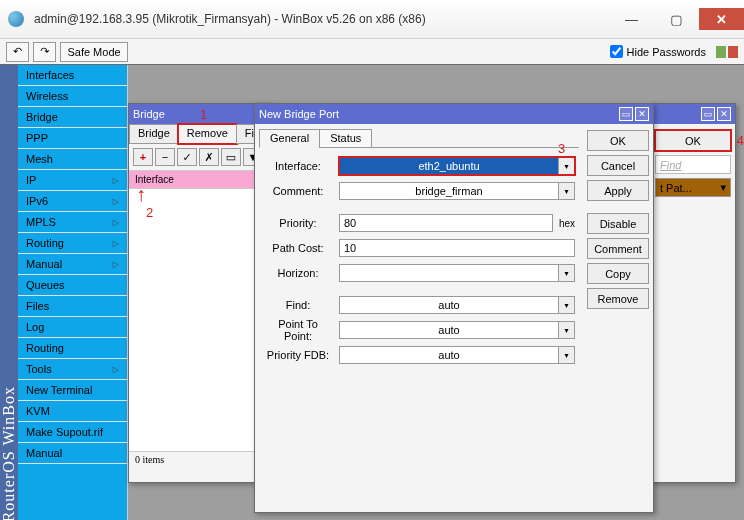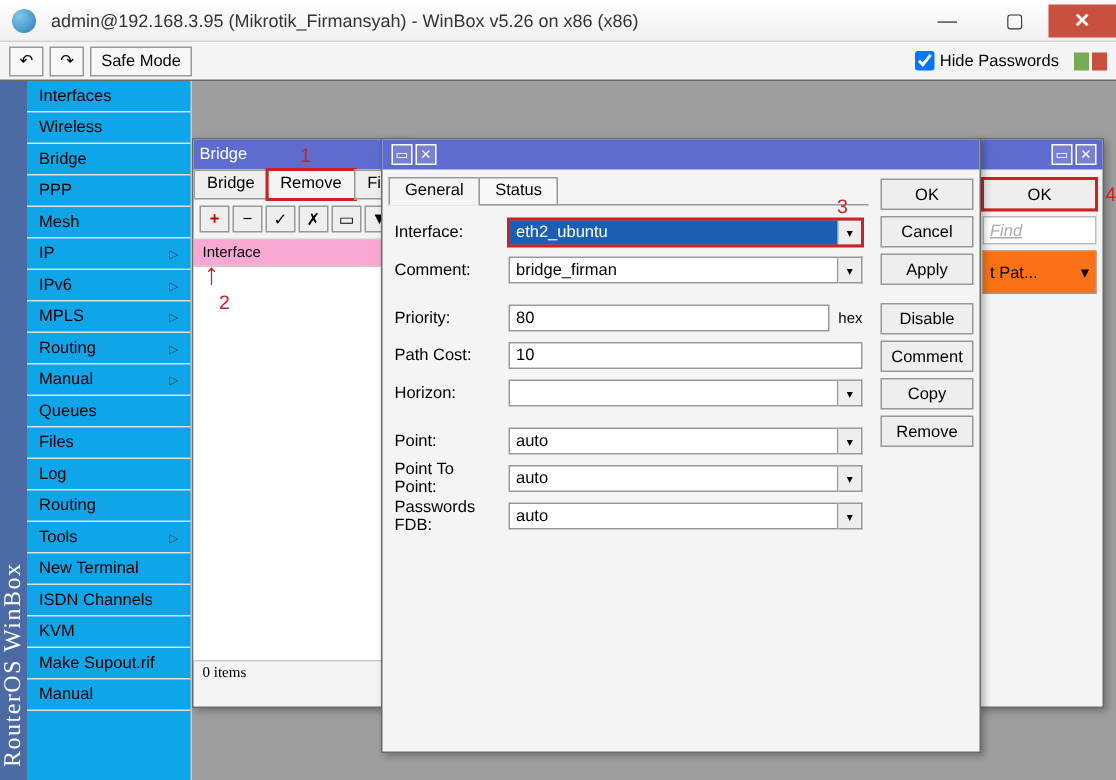--- a/index.html
+++ b/index.html
@@ -1,18 +1,18 @@
 <!DOCTYPE html>
 <html><head>
 <meta charset="utf-8">
 <style>
 * { box-sizing: border-box; font-family: Tahoma, Arial, sans-serif; font-size: 11px; }
 body { margin: 0; padding: 0; background: #fff; width: 744px; height: 520px; overflow: hidden; }
 
-.titlebar { height: 28px; background: linear-gradient(#fff, #f0f0f0); display: flex; align-items: center; padding: 0 0 0 8px; border-bottom: 1px solid #d0d0d0; }
+.titlebar { height: 39px; background: linear-gradient(#fff, #f0f0f0); display: flex; align-items: center; padding: 0 0 0 8px; border-bottom: 1px solid #d0d0d0; }
 .titlebar .logo { width: 16px; height: 16px; border-radius: 50%; background: radial-gradient(circle at 30% 30%, #7fc8e8, #2a7fb8); margin-right: 10px; }
 .titlebar .title { flex: 1; font-size: 12px; color: #333; }
 .titlebar .winbtns { display: flex; }
 .titlebar .winbtn { width: 45px; height: 22px; display: flex; align-items: center; justify-content: center; font-size: 13px; color: #333; }
 .titlebar .winbtn.close { background: #c94f3e; color: #fff; font-weight: bold; height: 22px; }
 
 .toolbar { height: 26px; background: #f4f4f4; display: flex; align-items: center; padding: 0 6px; gap: 4px; border-bottom: 1px solid #6a6a6a; }
 .toolbtn { border: 1px solid #999; background: #f8f8f8; height: 20px; padding: 0 6px; display: flex; align-items: center; justify-content: center; min-width: 20px; font-size: 11px; cursor: pointer; }
 .toolbar .spacer { flex: 1; }
 .chk { display: flex; align-items: center; gap: 4px; margin-right: 6px; }
@@ -44,37 +44,37 @@
 .bridgewin .tbrow .tb { width: 20px; height: 18px; border: 1px solid #999; display: flex; align-items: center; justify-content: center; background: #eee; }
 .bridgewin .tbrow .tb.add { color: #c00; font-weight: bold; }
 .bridgewin .listhdr { padding: 3px 6px; border-bottom: 1px solid #ccc; background: #f9a8d4; font-size: 10px; }
 .bridgewin .listbody { flex: 1; background: #fff; height: 262px; }
 .bridgewin .status { border-top: 1px solid #ccc; padding: 2px 6px; font-size: 10px; font-family: Liberation Serif, serif; }
 
 .sidewin { right: 8px; top: 38px; width: 86px; height: 380px; }
 .sidewin .body { padding: 6px 4px; }
 .sidewin .btn { border: 1px solid #999; background: #eee; height: 21px; display: flex; align-items: center; justify-content: center; margin-bottom: 4px; }
 .sidewin .find { border: 1px solid #bbb; background: #fff; height: 19px; padding: 0 4px; color: #aaa; font-style: italic; display: flex; align-items: center; text-decoration: underline; }
-.sidewin .sel { border: 1px solid #999; background: #f97316; height: 29px; margin-top: 4px; display: flex; align-items: center; padding: 0 4px; justify-content: space-between; font-size: 10px; }
+.sidewin .sel { border: 1px solid #999; background: #a16207; height: 19px; margin-top: 4px; display: flex; align-items: center; padding: 0 4px; justify-content: space-between; font-size: 10px; }
 
 .nbpwin { left: 126px; top: 38px; width: 400px; height: 410px; }
 .nbpwin .body { display: flex; height: calc(100% - 20px); }
 .nbpwin .left { flex: 1; padding: 4px; }
 .nbpwin .right { width: 70px; padding: 6px 4px; }
 .nbpwin .tabs { display: flex; height: 20px; border-bottom: 1px solid #999; }
 .nbpwin .tab { padding: 2px 10px; border: 1px solid #999; background: #f8f8f8; margin-right: -1px; position: relative; top: 1px; }
 .nbpwin .tab.active { background: #f4f4f4; border-bottom: 1px solid #f4f4f4; }
 .nbpwin .form { padding: 8px 4px; }
 .nbpwin .row { display: flex; align-items: center; margin-bottom: 5px; height: 20px; }
 .nbpwin .row.gap { margin-top: 12px; }
-.nbpwin .row label { width: 76px; text-align: left; padding-right: 6px; font-size: 11px; }
+.nbpwin .row label { width: 76px; text-align: center; padding-right: 6px; font-size: 11px; }
 .nbpwin .row .field { flex: 1; display: flex; align-items: center; }
 .nbpwin .row input { width: 100%; height: 18px; border: 1px solid #999; padding: 0 4px; font-size: 11px; }
 .nbpwin .row .combo { display: flex; width: 100%; }
-.nbpwin .row .combo input { flex: 1; }
+.nbpwin .row .combo input { flex: 1; text-align: center; }
 .nbpwin .row .combo .dd { width: 16px; height: 18px; border: 1px solid #999; border-left: 0; background: #eee; display: flex; align-items: center; justify-content: center; font-size: 8px; }
 .nbpwin .row .combo.selected input { background: #1a5fb4; color: #fff; }
 .nbpwin .row .unit { margin-left: 6px; font-size: 10px; }
 .nbpwin .btn { border: 1px solid #999; background: #eee; height: 21px; display: flex; align-items: center; justify-content: center; margin-bottom: 4px; }
 
 .annot { position: absolute; color: #d02020; font-size: 13px; font-weight: normal; pointer-events: none; }
 .arrow-up { position: absolute; color: #d02020; font-size: 20px; pointer-events: none; }
 .redbox { outline: 2px solid #d02020; outline-offset: -1px; }
 </style>
 </head>
@@ -159,23 +159,20 @@
         <span>Routing</span>
       </div>
     <div class="mi">
         <span>Tools</span>
         <span class="arrow">▷</span>
       </div>
     <div class="mi">
         <span>New Terminal</span>
       </div>
     <div class="mi">
-        <span>ISDN Channels</span>
-      </div>
-    <div class="mi">
         <span>KVM</span>
       </div>
     <div class="mi">
         <span>Make Supout.rif</span>
       </div>
     <div class="mi">
         <span>Manual</span>
       </div>
   </div>
 
@@ -214,20 +211,21 @@
         <div class="find">Find</div>
         <div class="sel">
             <span>t Pat...</span>
             <span>▾</span>
           </div>
       </div>
     </div>
 
     <div class="win nbpwin">
       <div class="whdr">
+        <span class="wtitle">New Bridge Port</span>
         <div class="wbtn">▭</div>
         <div class="wbtn">✕</div>
       </div>
       <div class="body">
         <div class="left">
           <div class="tabs">
             <div class="tab active">General</div>
             <div class="tab">Status</div>
           </div>
           <div class="form">
@@ -265,39 +263,39 @@
             <div class="row">
               <label>Horizon:</label>
               <div class="field">
                   <div class="combo">
                     <input value="" style="">
                     <div class="dd">▾</div>
                   </div>
                 </div>
             </div>
             <div class="row gap">
-              <label>Point:</label>
+              <label>Find:</label>
               <div class="field">
                   <div class="combo">
                     <input value="auto" style="">
                     <div class="dd">▾</div>
                   </div>
                 </div>
             </div>
             <div class="row">
               <label>Point To Point:</label>
               <div class="field">
                   <div class="combo">
                     <input value="auto" style="">
                     <div class="dd">▾</div>
                   </div>
                 </div>
             </div>
             <div class="row">
-              <label>Passwords FDB:</label>
+              <label>Priority FDB:</label>
               <div class="field">
                   <div class="combo">
                     <input value="auto" style="">
                     <div class="dd">▾</div>
                   </div>
                 </div>
             </div>
           </div>
         </div>
         <div class="right">

